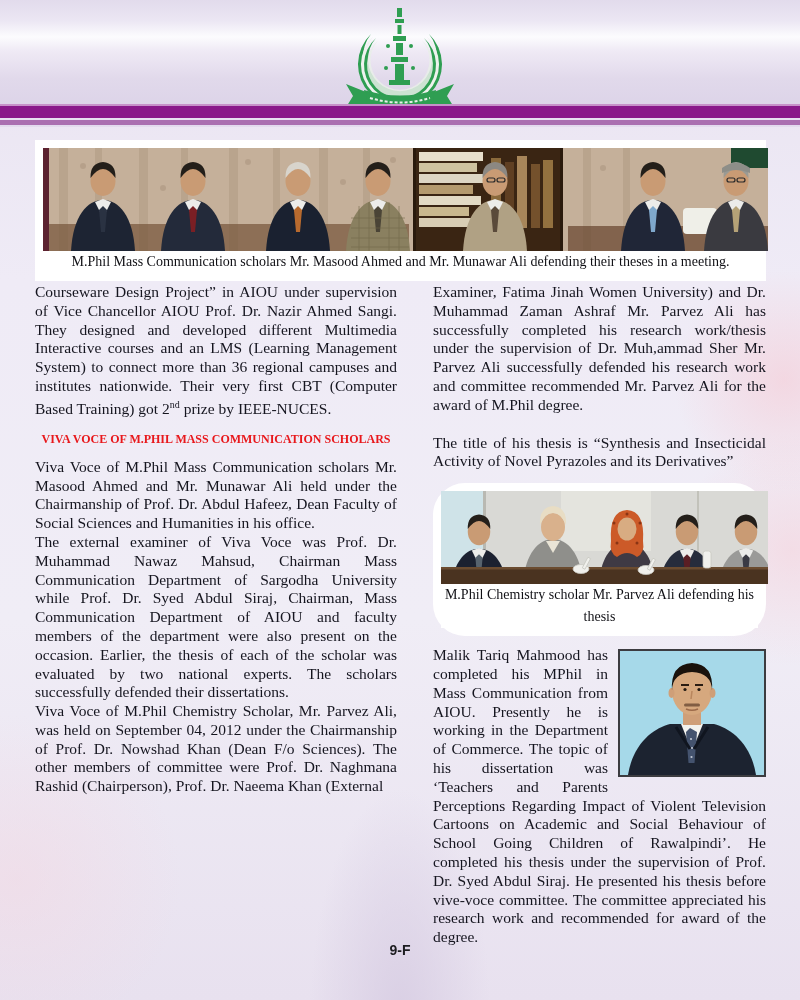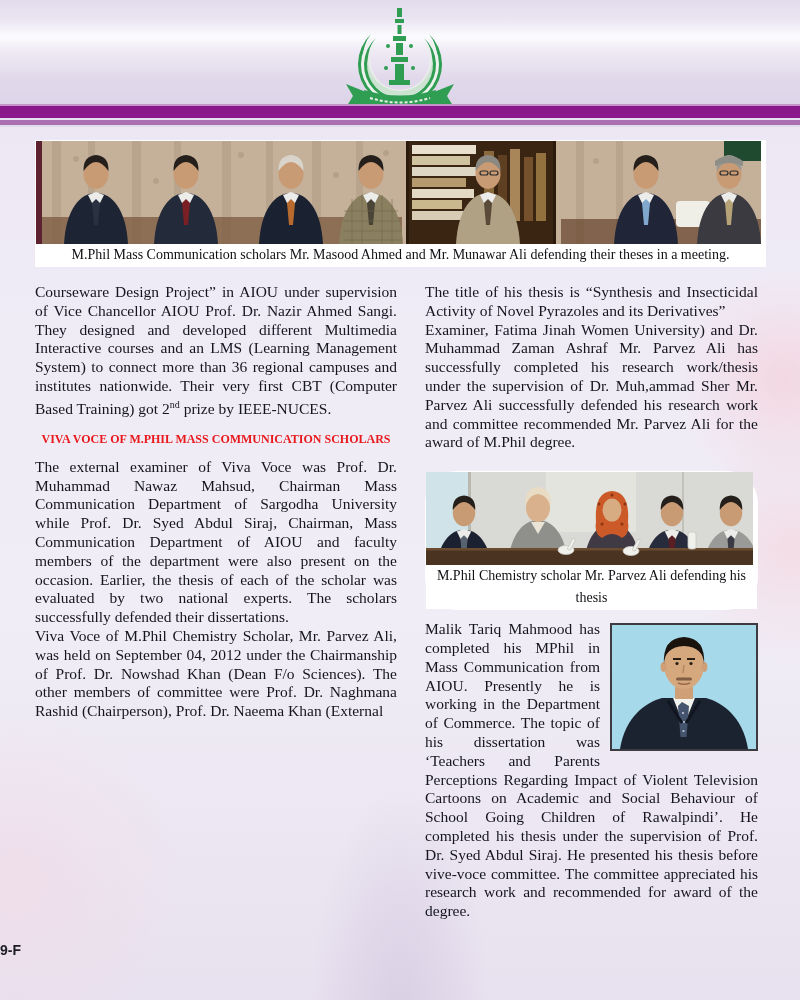--- a/index.html
+++ b/index.html
@@ -19,50 +19,50 @@
     background:linear-gradient(180deg,#e2dbec 0%,#ebe6f3 16%,#fcfcfe 29%,#efeaf5 40%,#e1d9eb 62%,#dcd3e8 86%,#e3dcee 100%);
   }
   .logo { position:absolute; left:340px; top:6px; }
   .stripes {
     position:absolute; left:0; top:102px; width:800px; height:26px;
     background:linear-gradient(180deg,
       rgba(0,0,0,0) 0 2px, #c791c9 2px 4px, #8a188a 4px 16px,
       #e7e0f1 16px 18px, #aa6fb0 18px 23px, rgba(0,0,0,0) 23px);
   }
   .photo-box {
-    background:#ffffff; padding:1px;
+    background:#ffffff; padding:8px;
   }
   .photo-box svg { display:block; }
   .photo-caption {
     font-size:14px; line-height:22px; text-align:center; color:#101015;
     background:#ffffff;
   }
   .top-figure { position:absolute; left:35px; top:140px; width:731px; }
   .columns {
     position:absolute; left:35px; top:283px; width:731px;
-    display:flex; gap:28px;
+    display:flex; gap:36px;
   }
   .col-left  { width:362px; }
   .col-right { width:333px; }
   p.body { font-size:15.5px; line-height:18.8px; text-align:justify; }
   sup { font-size:10px; }
   h2.red {
     color:#e8181c; font-size:12px; line-height:20px; font-weight:bold;
     text-align:center; margin:10px 6px 9px;
   }
   .mb-par { margin-bottom:10px; }
   .mb-line { margin-bottom:19px; }
   .chem-figure { margin:12px 0 10px;border-radius:32px; }
   .portrait-frame {
     float:right; width:148px; height:128px; margin:3px 0 5px 10px;
     border:2px solid #3c3c40; background:#a6d9e9;
   }
   .portrait-frame svg { display:block; }
   .footer {
-    position:absolute; left:0; top:942px; width:800px; text-align:left;
+    position:absolute; left:0; top:942px; width:800px; text-align:center;
     font-family:"Liberation Sans", sans-serif; font-weight:bold; font-size:14px; color:#1c1c20;
   }
 </style>
 </head>
 <body>
 
 <div class="page">
 
   <div class="header">
     <svg class="logo" width="120" height="114" viewBox="0 0 120 114">
@@ -179,30 +179,31 @@
     <figcaption class="photo-caption">M.Phil Mass Communication scholars Mr. Masood Ahmed and Mr. Munawar Ali defending their theses in a meeting.</figcaption>
   </figure>
 
   <div class="columns">
 
     <div class="col-left">
       <p class="body mb-par"><span>Courseware Design Project” in AIOU under supervision of Vice Chancellor AIOU Prof. Dr. Nazir Ahmed Sangi.  They designed and developed different Multimedia Interactive courses and an LMS (Learning Management System) to connect more than 36 regional campuses and institutes nationwide.  Their very first CBT (Computer Based Training) got 2</span><sup>nd</sup><span> prize by IEEE-NUCES.</span></p>
 
       <h2 class="red">VIVA VOCE OF M.PHIL MASS COMMUNICATION SCHOLARS</h2>
 
+      <p class="body">Viva Voce of M.Phil Mass Communication scholars Mr. Masood Ahmed and Mr. Munawar Ali held under the Chairmanship of Prof. Dr. Abdul Hafeez, Dean Faculty of Social Sciences and Humanities in his office.</p>
       <p class="body">The external examiner of Viva Voce was Prof. Dr. Muhammad Nawaz Mahsud, Chairman Mass Communication Department of Sargodha University while Prof. Dr. Syed Abdul Siraj, Chairman, Mass Communication Department of AIOU and faculty members of the department were also present on the occasion. Earlier, the thesis of each of the scholar was evaluated by two national experts.  The scholars successfully defended their dissertations.</p>
 
 
       <p class="body">Viva Voce of M.Phil Chemistry Scholar, Mr. Parvez Ali, was held on September 04, 2012 under the Chairmanship of Prof. Dr. Nowshad Khan (Dean F/o Sciences).  The other members of committee were Prof. Dr. Naghmana Rashid (Chairperson), Prof. Dr. Naeema Khan (External</p>
     </div>
 
     <div class="col-right">
+      <p class="body mb-line">Examiner, Fatima Jinah Women University) and Dr. Muhammad Zaman Ashraf Mr. Parvez Ali has successfully completed his research work/thesis under the supervision of Dr. Muh,ammad Sher Mr. Parvez Ali successfully defended his research work and committee recommended Mr. Parvez Ali for the award of M.Phil degree.</p>
+
       <p class="body">The title of his thesis is “Synthesis and Insecticidal Activity of Novel Pyrazoles and its Derivatives”</p>
-
-      <p class="body mb-line">Examiner, Fatima Jinah Women University) and Dr. Muhammad Zaman Ashraf Mr. Parvez Ali has successfully completed his research work/thesis under the supervision of Dr. Muh,ammad Sher Mr. Parvez Ali successfully defended his research work and committee recommended Mr. Parvez Ali for the award of M.Phil degree.</p>
 
       <figure class="photo-box chem-figure">
         <svg width="327" height="93" viewBox="0 0 327 93">
           <rect width="327" height="93" fill="#d9d9d5"></rect>
           <rect x="0" width="42" height="93" fill="#cfe3e8"></rect>
           <rect x="42" width="3" height="93" fill="#b9b9b2"></rect>
           <rect x="120" y="0" width="90" height="60" fill="#e4e4de"></rect>
           <rect x="256" width="2" height="93" fill="#c2c2ba"></rect>
 
           <use href="#man" transform="translate(38,11) scale(0.9)" style="--suit:#1b2130; --tie:#57636e;"></use>

